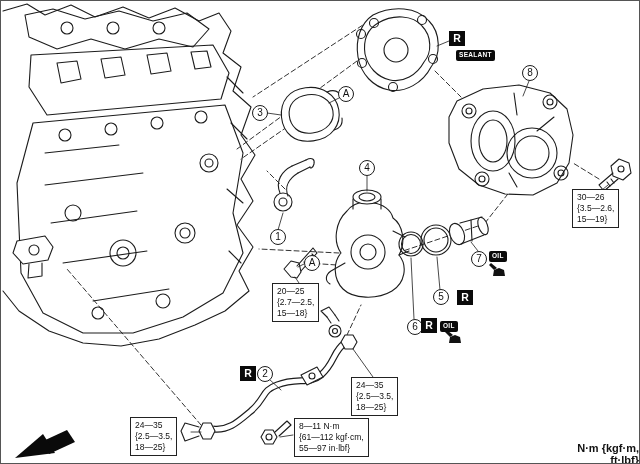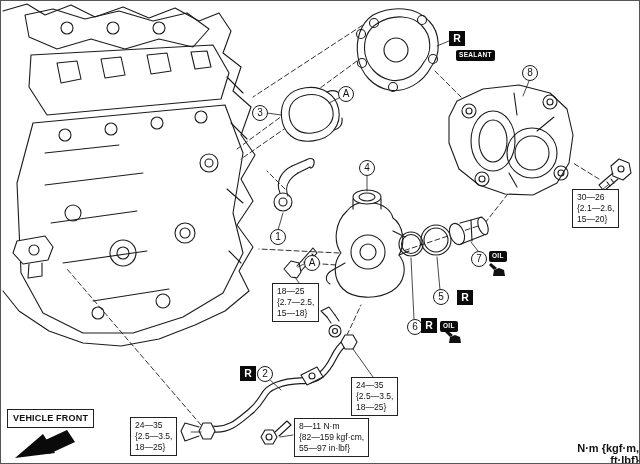--- a/index.html
+++ b/index.html
@@ -229,41 +229,40 @@
 
   <div class="rbadge" style="left:448px;top:30px">R</div>
   <div class="tag" style="left:455px;top:49px">SEALANT</div>
   <div class="rbadge" style="left:456px;top:289px">R</div>
   <div class="rbadge" style="left:420px;top:317px">R</div>
   <div class="tag" style="left:439px;top:320px">OIL</div>
   <div class="tag" style="left:488px;top:250px">OIL</div>
   <div class="rbadge" style="left:239px;top:365px">R</div>
 
   <div class="tq" style="left:271px;top:282px">
-    <div>18—25</div>
+    <div>20—25</div>
     <div>{2.7—2.5,</div>
     <div>15—18}</div>
   </div>
   <div class="tq" style="left:350px;top:376px">
     <div>24—35</div>
     <div>{2.5—3.5,</div>
     <div>18—25}</div>
   </div>
   <div class="tq" style="left:129px;top:416px">
     <div>24—35</div>
     <div>{2.5—3.5,</div>
     <div>18—25}</div>
   </div>
   <div class="tq" style="left:293px;top:417px">
     <div>8—11 N·m</div>
-    <div>{82—159 kgf·cm,</div>
+    <div>{61—112 kgf·cm,</div>
     <div>55—97 in·lbf}</div>
   </div>
   <div class="tq" style="left:571px;top:188px">
     <div>30—26</div>
-    <div>{2.1—2.6,</div>
-    <div>15—20}</div>
-  </div>
-
-  <div class="vf" style="left:6px;top:408px">VEHICLE FRONT</div>
+    <div>{3.5—2.6,</div>
+    <div>15—19}</div>
+  </div>
+
   <div class="units" style="left:548px;top:441px">N·m {kgf·m, ft·lbf}</div>
 
 </div>
 
 </body></html>

